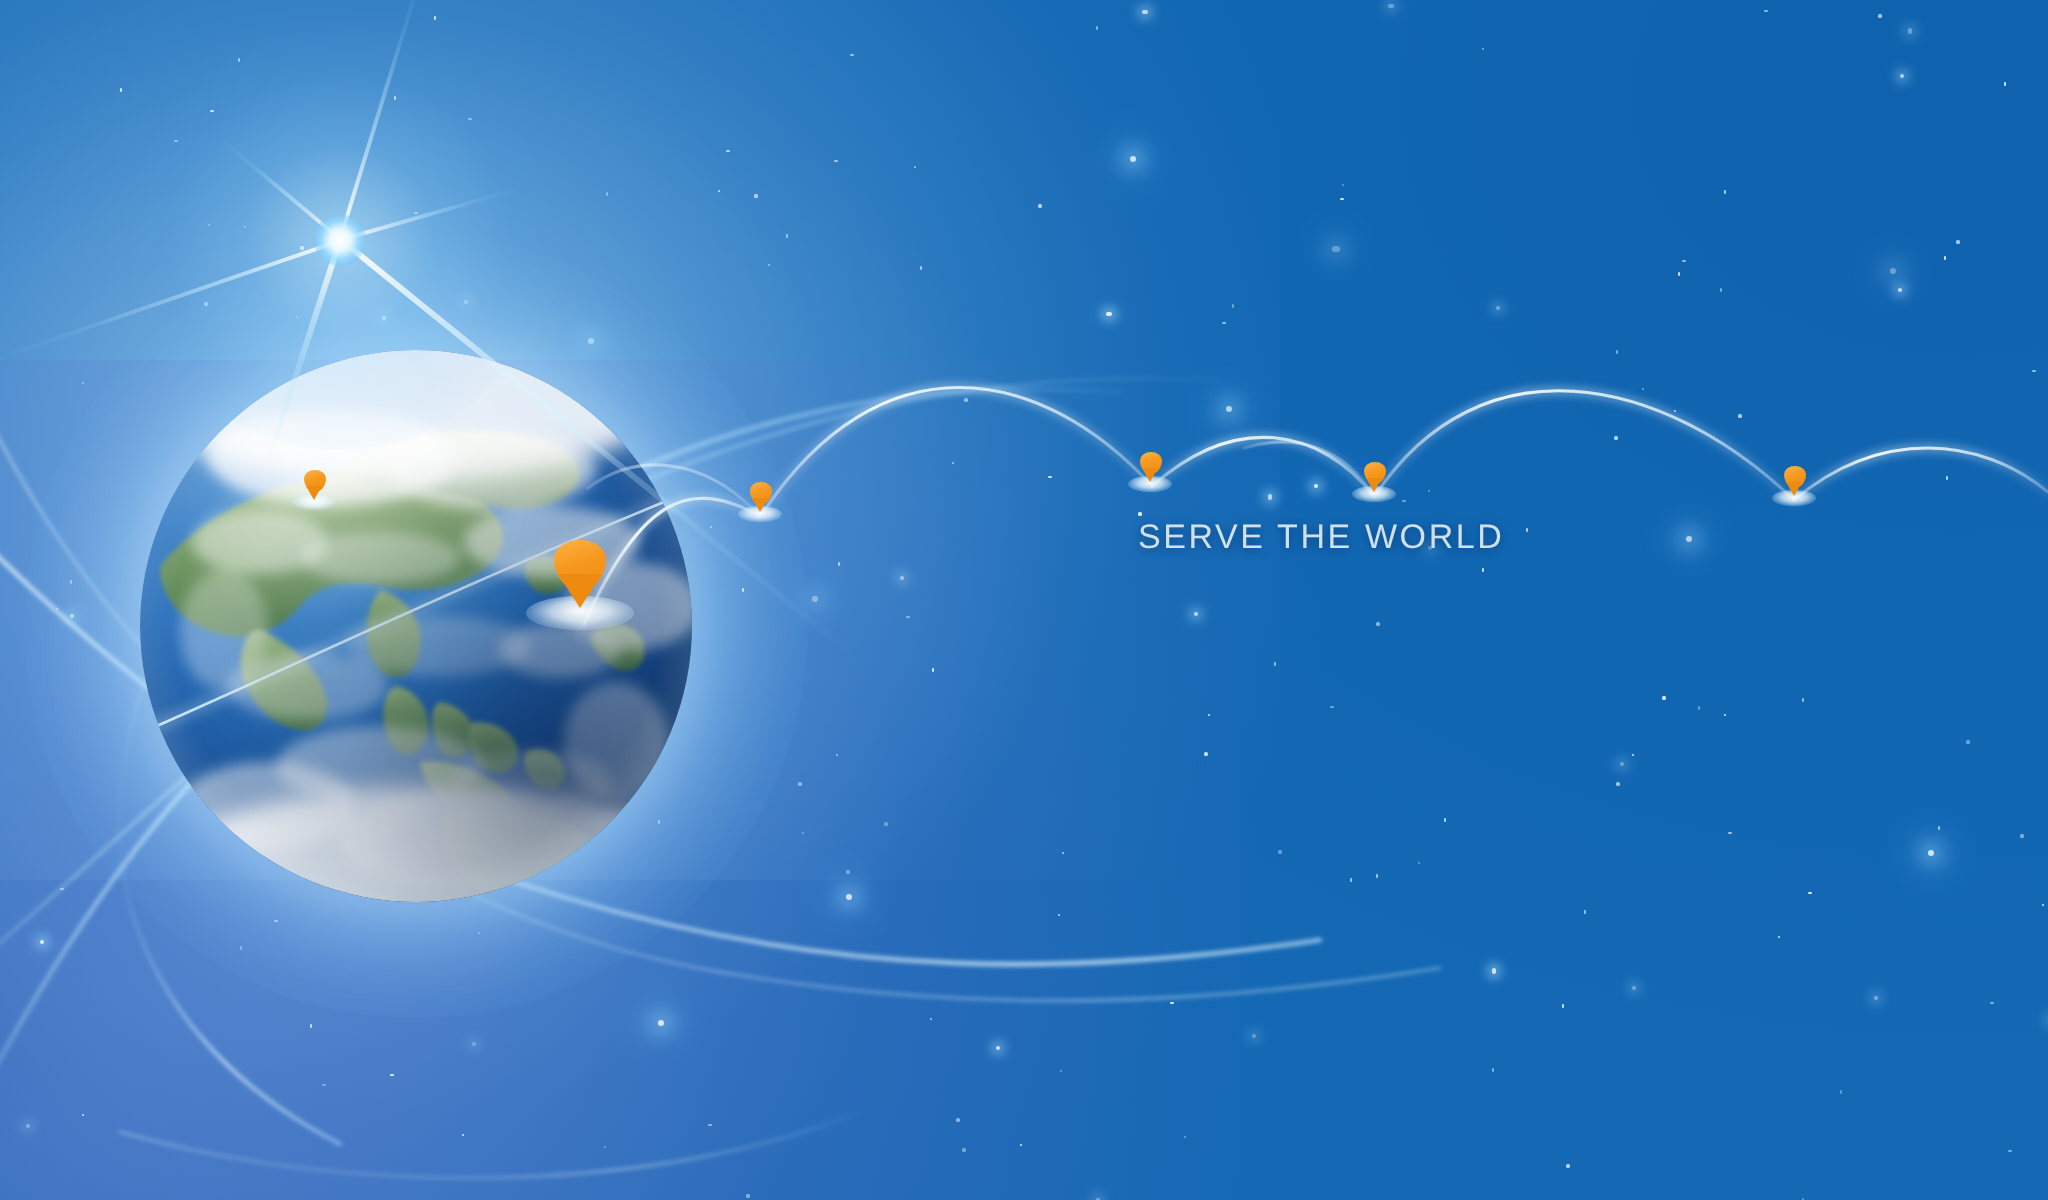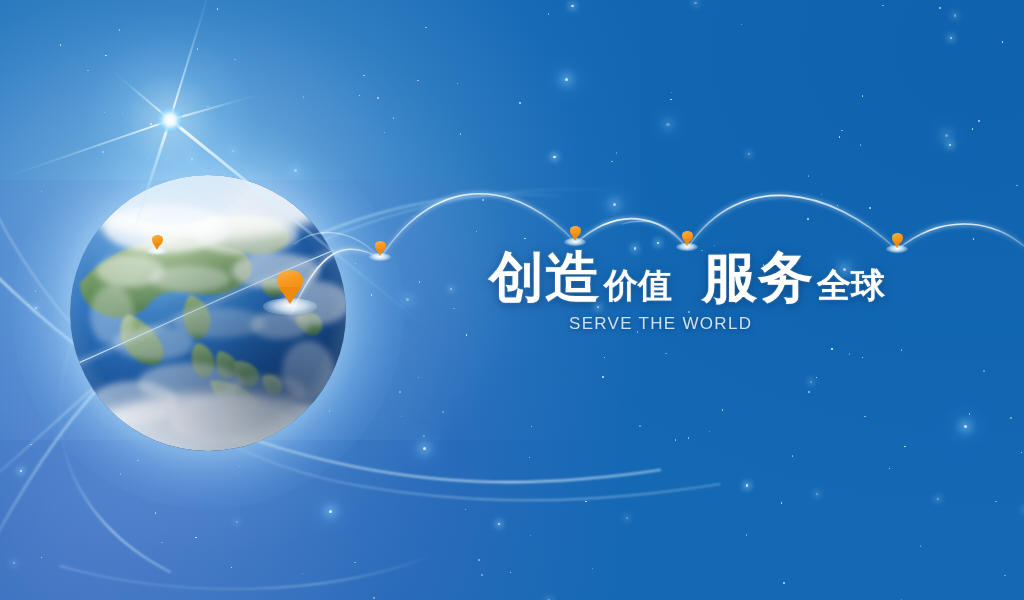--- a/index.html
+++ b/index.html
@@ -471,31 +471,20 @@
         <div class="tip" style="top: 7.8px; border-left-width: 4.84px; border-right-width: 4.84px; border-top-width: 7.8px;"></div>
       </div>
       <div class="pin" style="left: 886px; top: 233px; width: 22px; height: 29px;">
         <div class="base" style="left: 0px; top: 12.2px; width: 22px; height: 8px;"></div>
         <div class="drop" style="left: 5.5px; top: 0px; width: 11px; height: 11.1px;"></div>
         <div class="tip" style="top: 7.8px; border-left-width: 4.84px; border-right-width: 4.84px; border-top-width: 7.8px;"></div>
       </div>
     </div>
 
   <div class="headline">
-    <div class="line-main">
-      <span class="phrase">
-        <span class="cn-big">创造</span>
-        <span class="cn-small">价值</span>
-      </span>
-      <span class="gap"></span>
-      <span class="phrase">
-        <span class="cn-big">服务</span>
-        <span class="cn-small">全球</span>
-      </span>
-    </div>
     <div class="line-sub">
       <span class="en second">SERVE THE WORLD</span>
     </div>
   </div>
 
 <div class="flare" style="left: 170px; top: 120px;">
       <div class="halo"></div>
       <div class="spike sp1"></div>
       <div class="spike sp2"></div>
       <div class="spike sp3"></div>

